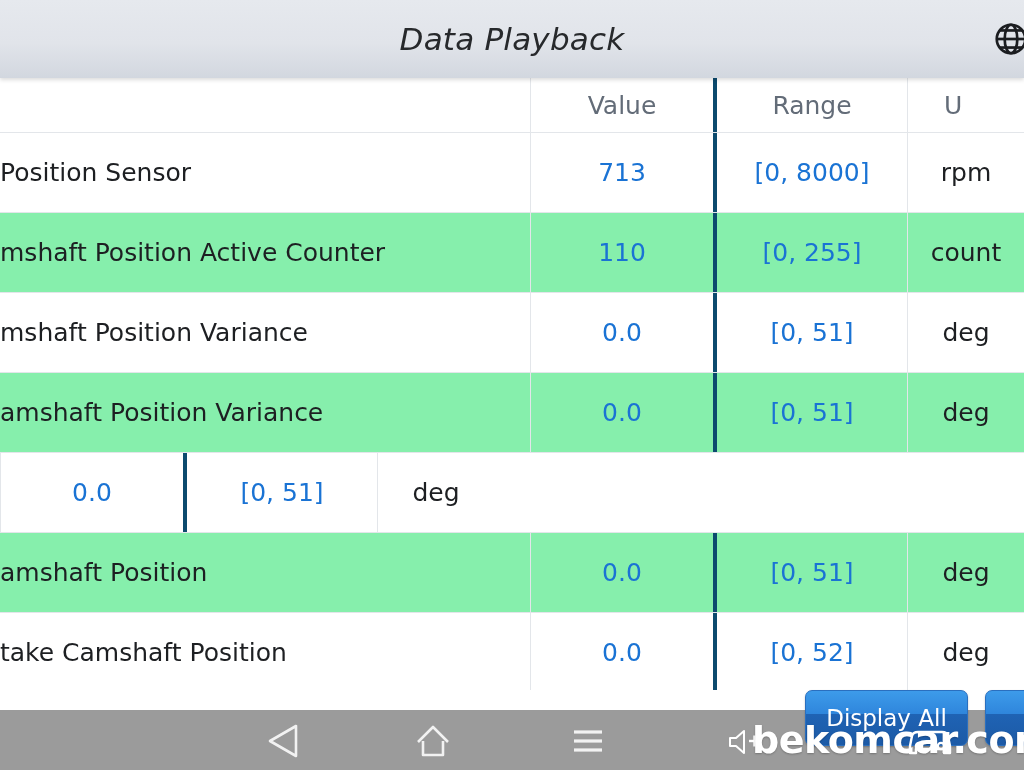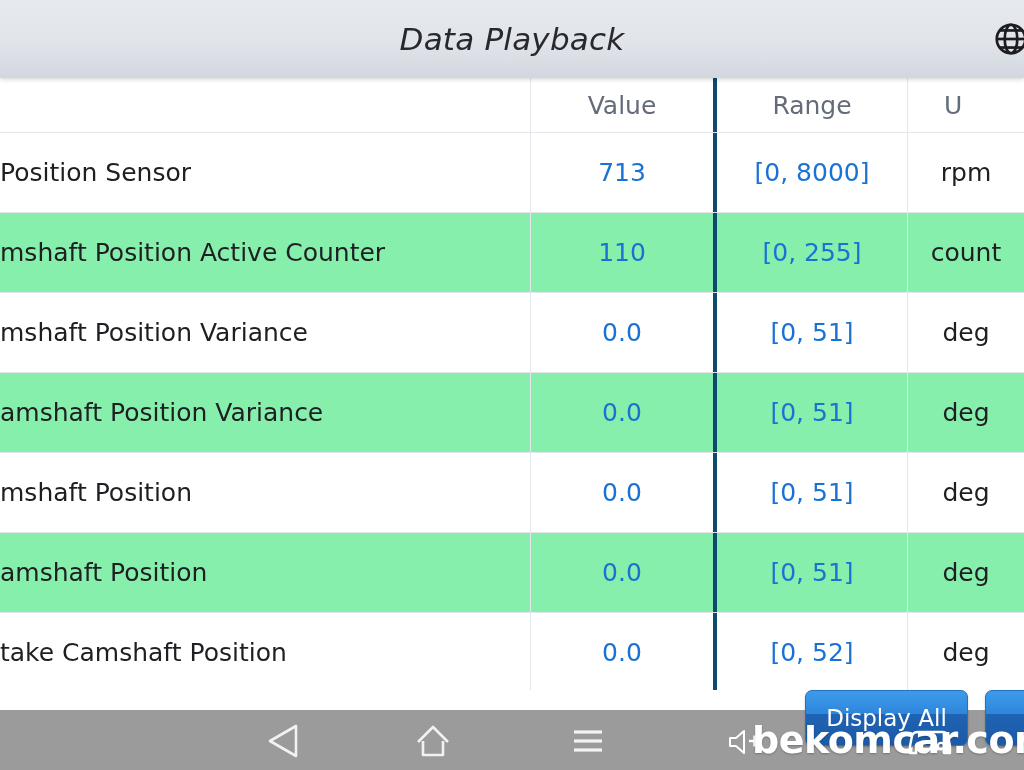--- a/index.html
+++ b/index.html
@@ -172,21 +172,20 @@
     </div>
 
     <div class="row data alt">
       <div class="cell c-name">amshaft Position Variance</div>
       <div class="cell c-val">0.0</div>
       <div class="cell c-rng">[0, 51]</div>
       <div class="cell c-unit">deg</div>
     </div>
 
     <div class="row data">
-      <div class="cell c-name">mshaft Position</div>
       <div class="cell c-val">0.0</div>
       <div class="cell c-rng">[0, 51]</div>
       <div class="cell c-unit">deg</div>
     </div>
 
     <div class="row data alt">
       <div class="cell c-name">amshaft Position</div>
       <div class="cell c-val">0.0</div>
       <div class="cell c-rng">[0, 51]</div>
       <div class="cell c-unit">deg</div>

